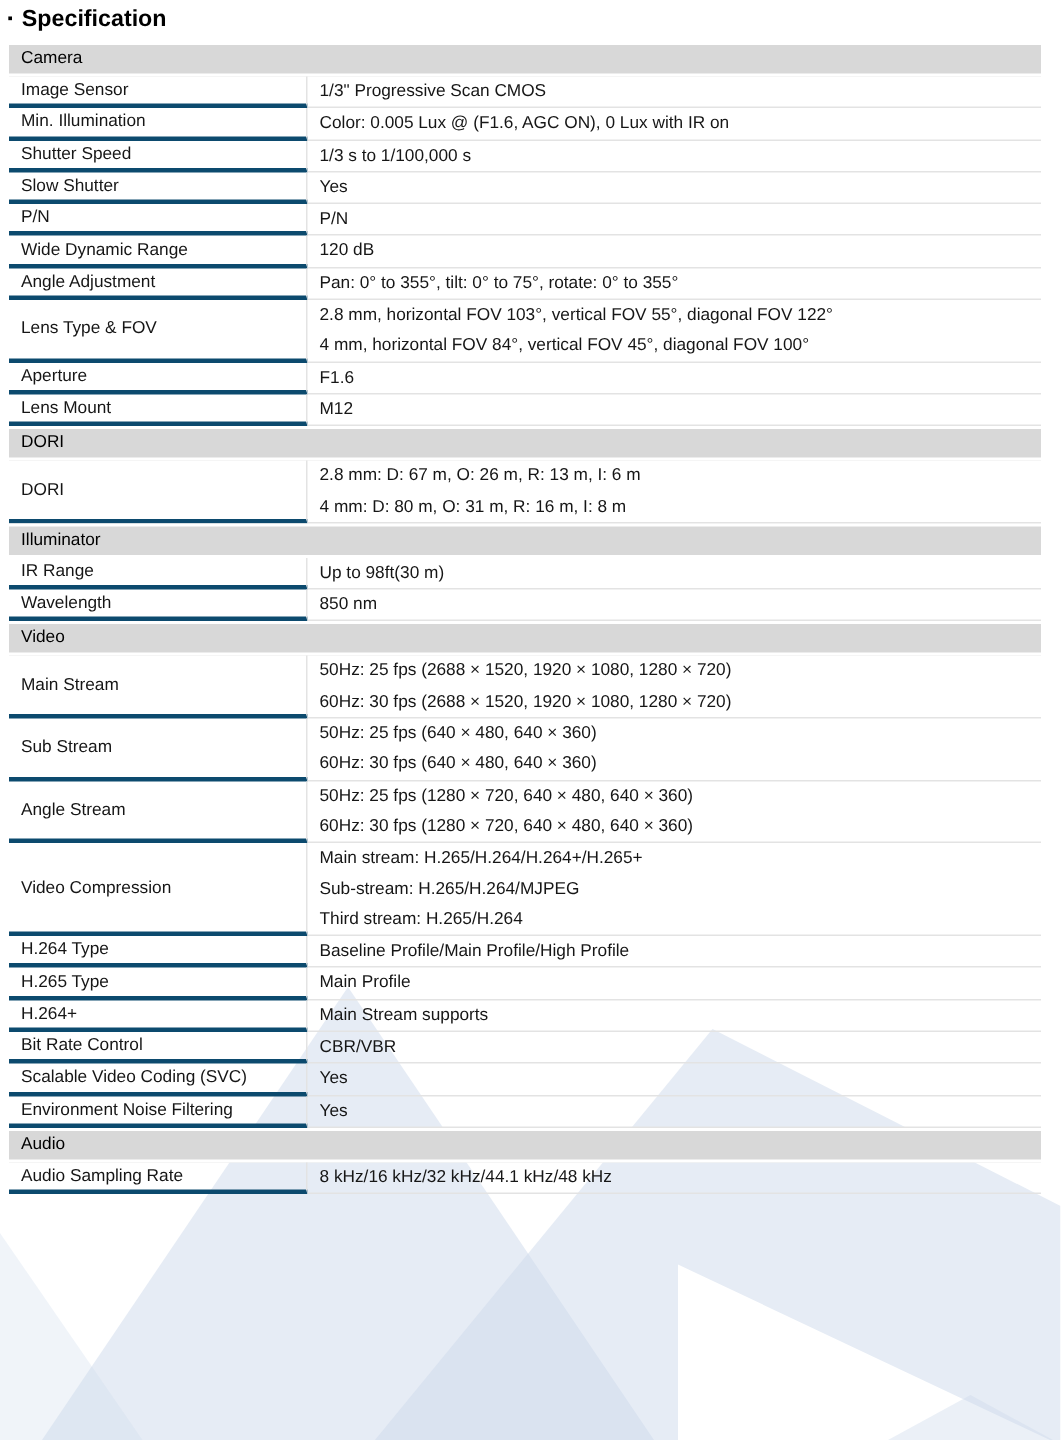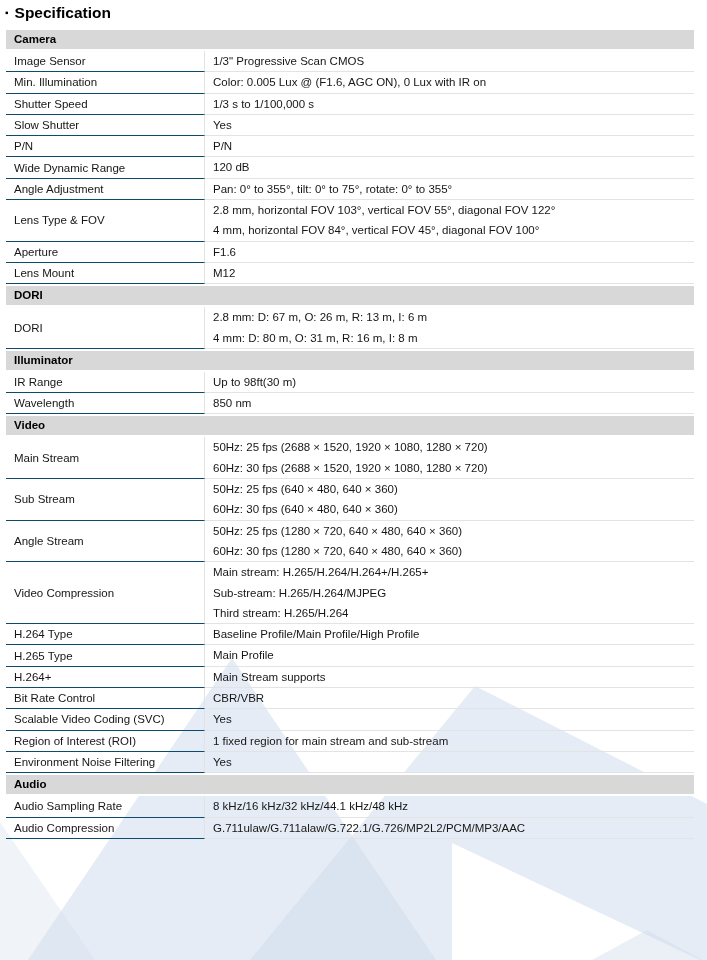--- a/index.html
+++ b/index.html
@@ -44,32 +44,32 @@
     width: 688px;
     margin: 5px 0 0 6px;
     font-size: 11.5px;
     background: transparent;
   }
   col.c1 { width: 199px; }
   col.c2 { width: 489px; }
   td { padding: 0; vertical-align: middle; }
   td.section-cell {
     background: #d8d8d8;
-    font-weight: bold;
+    font-weight: normal;
     height: 19px;
     line-height: 19px;
     padding-left: 8px;
     border-top: 2px solid #ffffff;
     border-bottom: 2px solid #ffffff;
     color: #000000;
   }
   td.label-cell {
     padding-left: 8px;
     border-right: 1px solid #e3e3e3;
-    border-bottom: 1px solid #0c4a6e;
+    border-bottom: 3px solid #0c4a6e;
   }
   td.value-cell {
     padding-left: 8px;
     border-bottom: 1px solid #e3e3e3;
   }
   .value-line {
     height: 20.3px;
     line-height: 20.3px;
     white-space: nowrap;
     overflow: hidden;
@@ -243,41 +243,29 @@
             <div class="value-line">CBR/VBR</div>
           </td>
         </tr>
         <tr>
           <td class="label-cell">Scalable Video Coding (SVC)</td>
           <td class="value-cell">
             <div class="value-line">Yes</div>
           </td>
         </tr>
         <tr>
-          <td class="label-cell">Region of Interest (ROI)</td>
-          <td class="value-cell">
-            <div class="value-line">1 fixed region for main stream and sub-stream</div>
-          </td>
-        </tr>
-        <tr>
           <td class="label-cell">Environment Noise Filtering</td>
           <td class="value-cell">
             <div class="value-line">Yes</div>
           </td>
         </tr>
         <tr>
           <td colspan="2" class="section-cell">Audio</td>
         </tr>
         <tr>
           <td class="label-cell">Audio Sampling Rate</td>
           <td class="value-cell">
             <div class="value-line">8 kHz/16 kHz/32 kHz/44.1 kHz/48 kHz</div>
-          </td>
-        </tr>
-        <tr>
-          <td class="label-cell">Audio Compression</td>
-          <td class="value-cell">
-            <div class="value-line">G.711ulaw/G.711alaw/G.722.1/G.726/MP2L2/PCM/MP3/AAC</div>
           </td>
         </tr>
       </tbody>
   </table>
 </div>
 
 </body></html>

